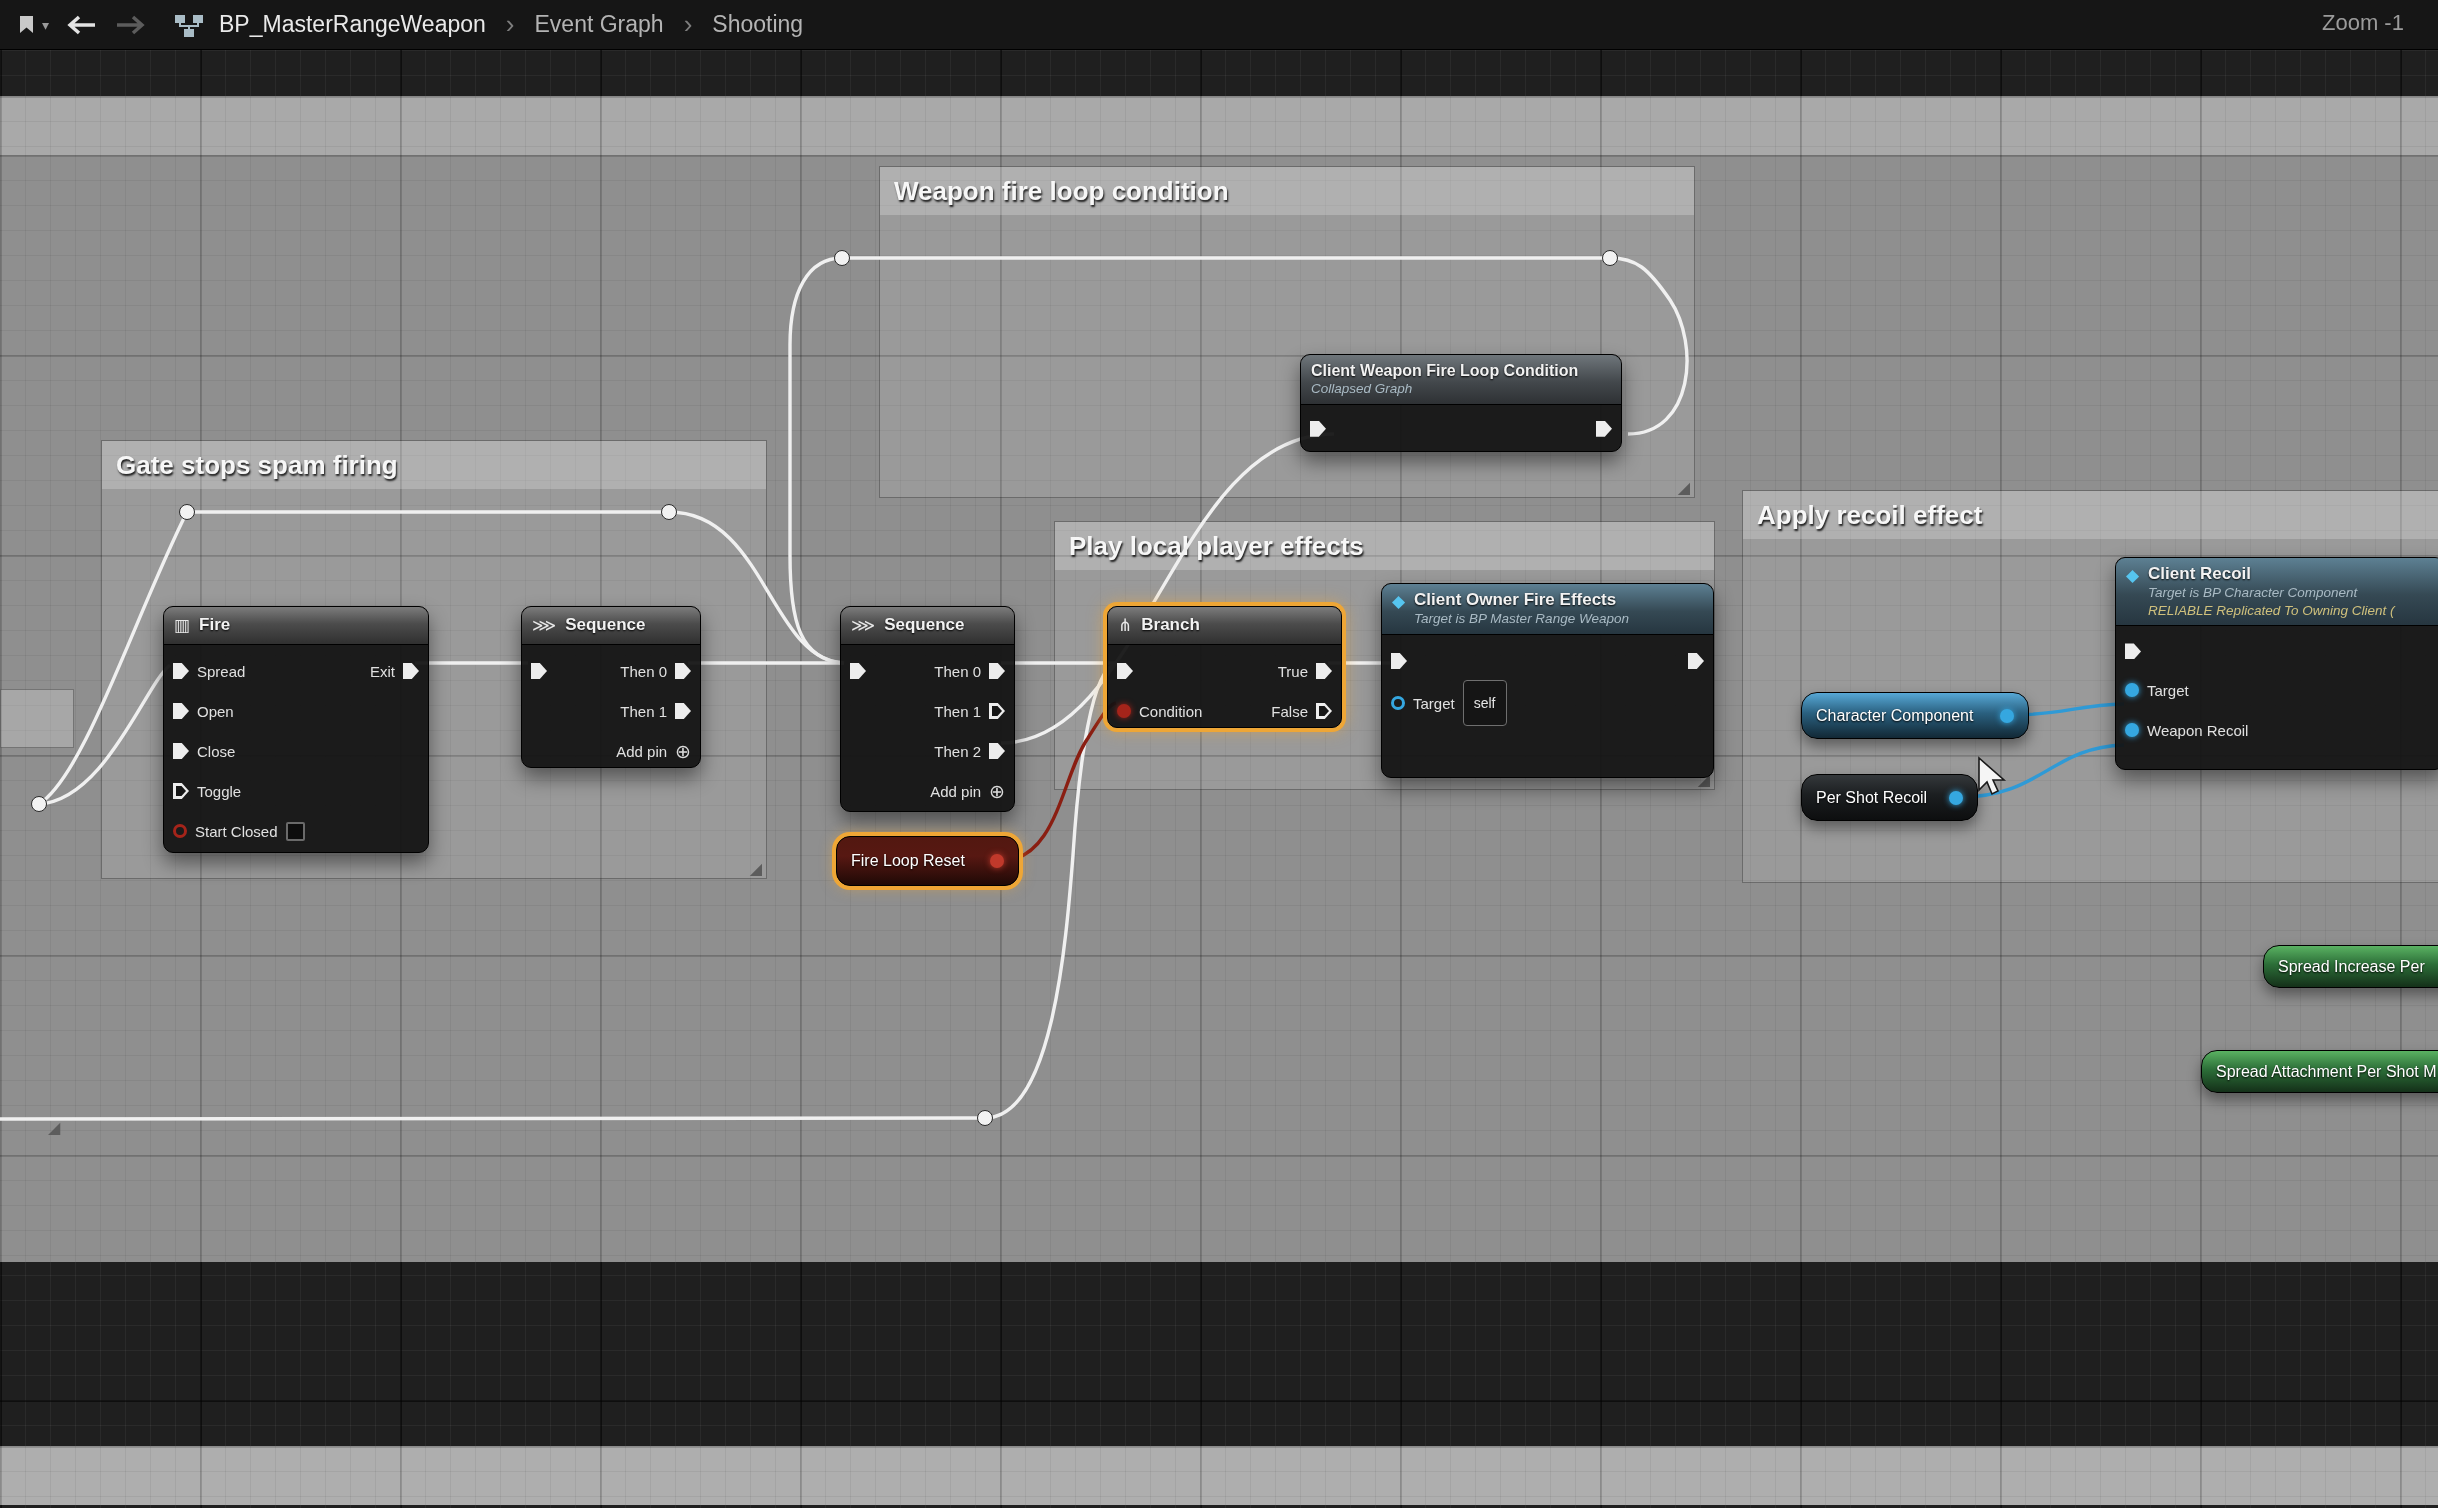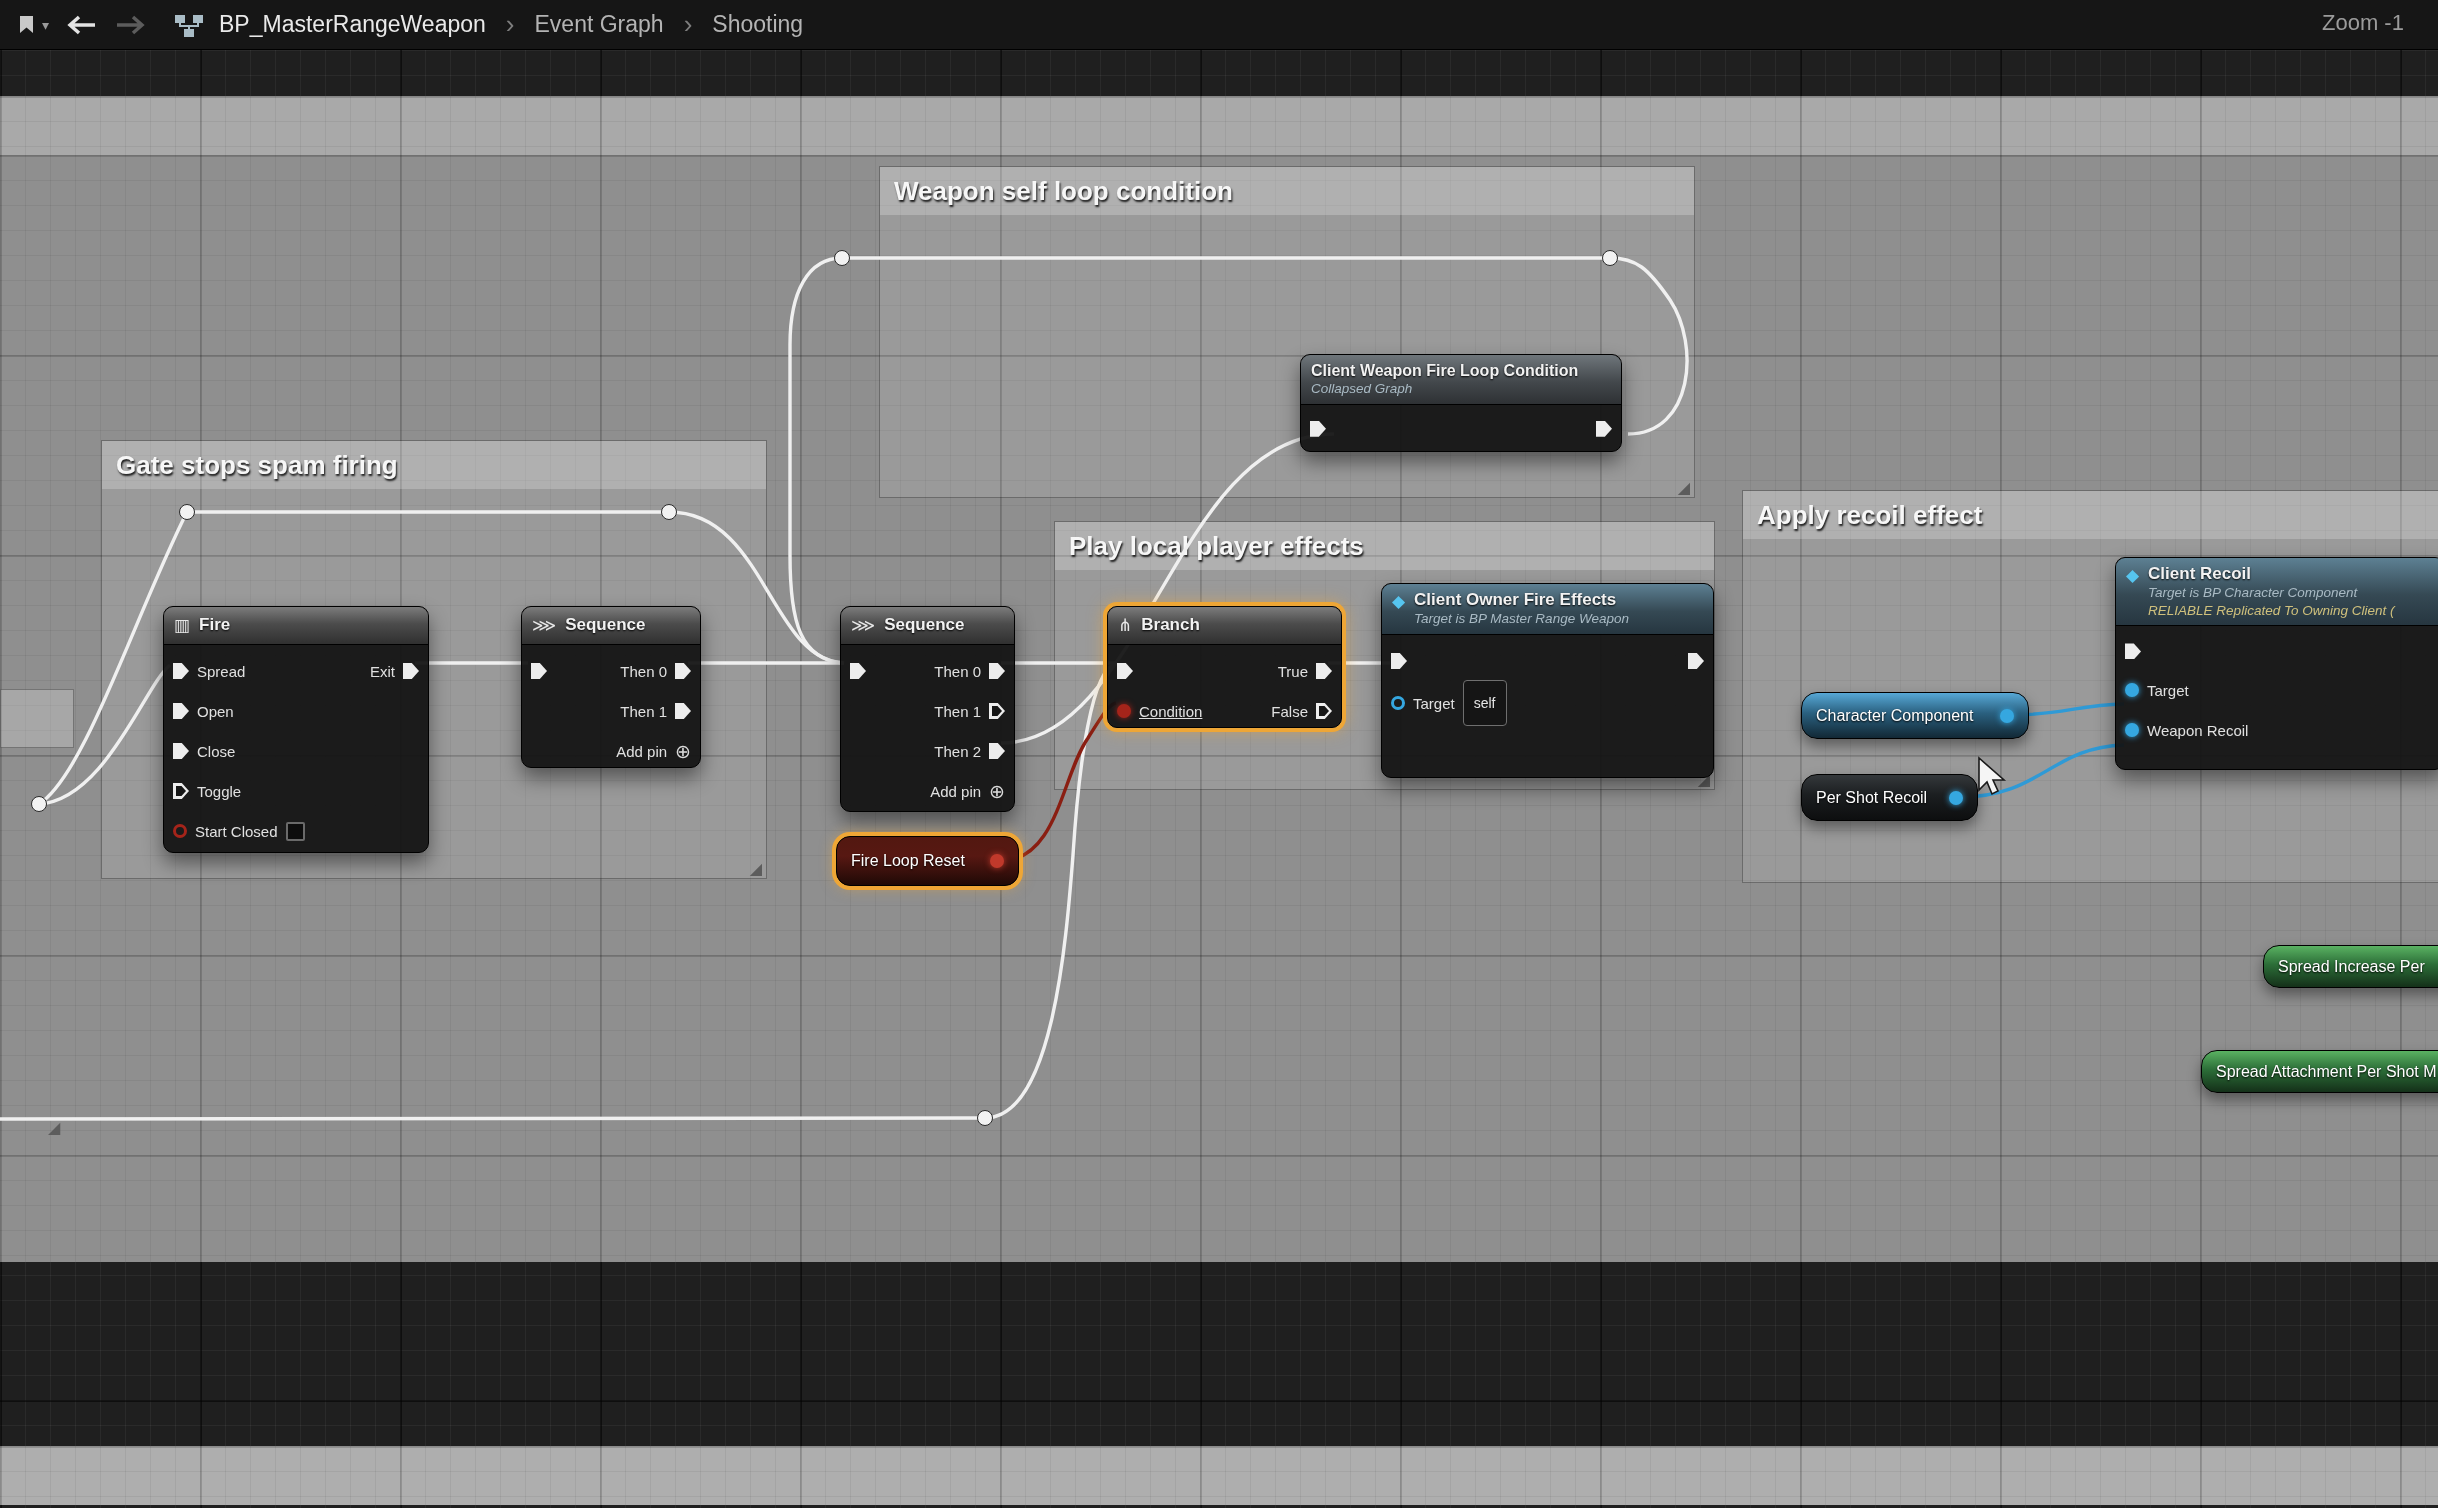--- a/index.html
+++ b/index.html
@@ -82,21 +82,21 @@
 <body>
 
 <div class="screen">
 
   <div class="band lighter gray-grid" style="top:96px;height:59px;"></div>
   <div class="band gray-grid" style="top:155px;height:1107px;"></div>
   <div class="band lighter gray-grid" style="top:1446px;height:59px;background-color:#aeaeae;"></div>
 
   <div class="comment" style="left:879px;top:166px;width:816px;height:332px;">
     <div class="comment-header">
-      <span class="comment-title">Weapon self loop condition</span>
+      <span class="comment-title">Weapon fire loop condition</span>
     </div>
     <span class="rh">◢</span>
   </div>
 
   <div class="comment" style="left:101px;top:440px;width:666px;height:439px;">
     <div class="comment-header">
       <span class="comment-title">Gate stops spam firing</span>
     </div>
     <span class="rh">◢</span>
   </div>
@@ -265,21 +265,21 @@
             <span class="pexec"></span>
           </span>
         <span class="rgt">
             <span>True</span>
             <span class="pexec"></span>
           </span>
       </div>
       <div class="row">
         <span class="lft" style="color:#a5241a;">
             <span class="pdot f"></span>
-            <span style="color:#e0e0e0;text-decoration:underline;">Condition</span>
+            <span style="color:#e0e0e0;">Condition</span>
           </span>
         <span class="rgt">
             <span>False</span>
             <span class="pexec h"></span>
           </span>
       </div>
     </div>
   </div>
 
   <div class="node" style="left:1300px;top:354px;width:322px;height:98px;">

